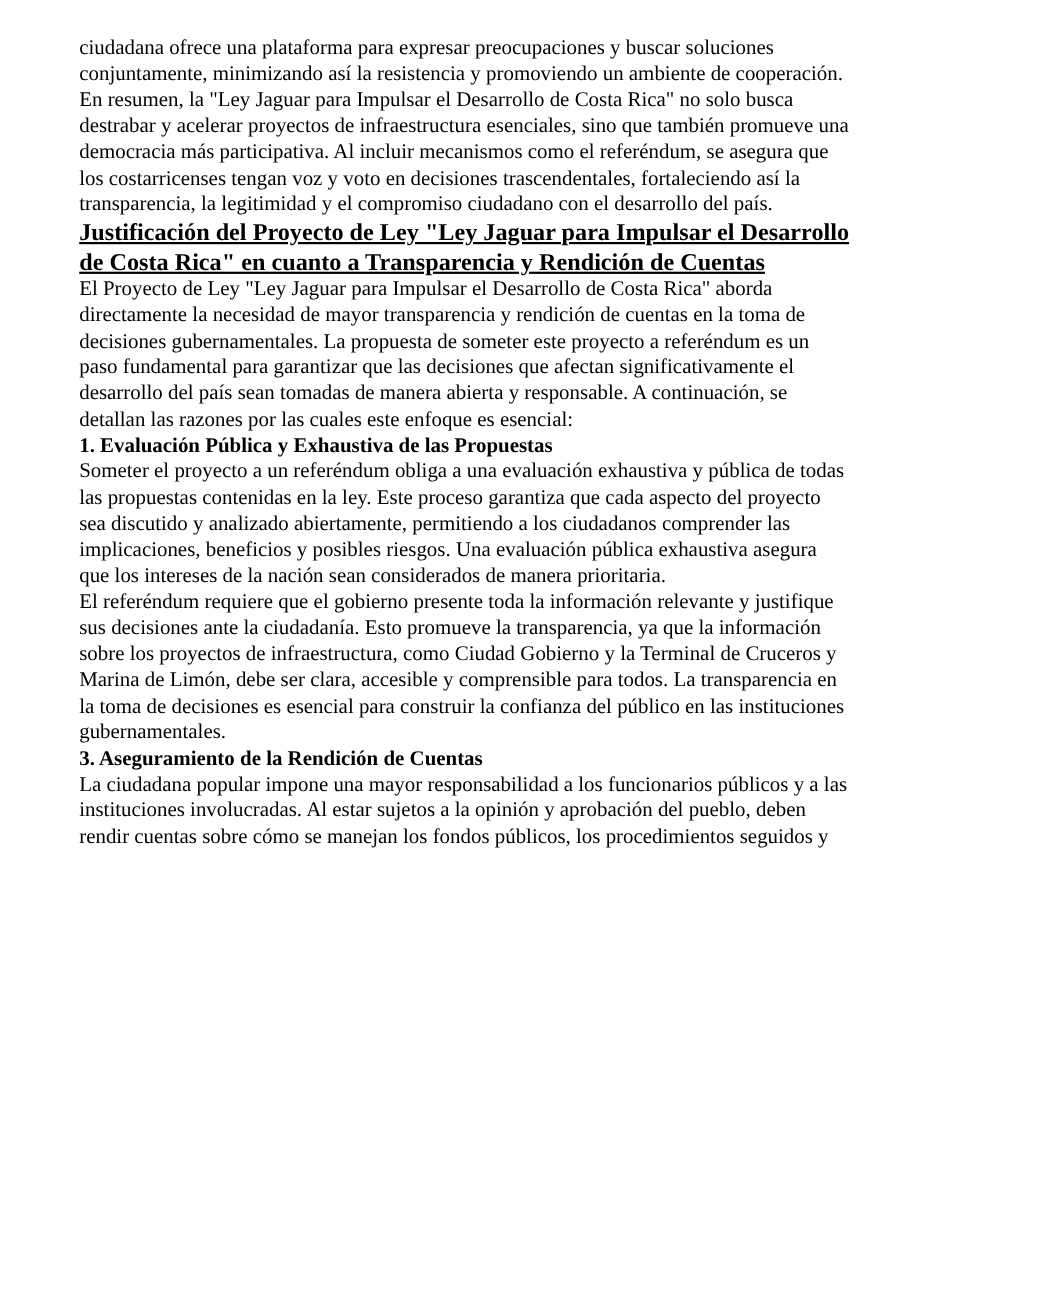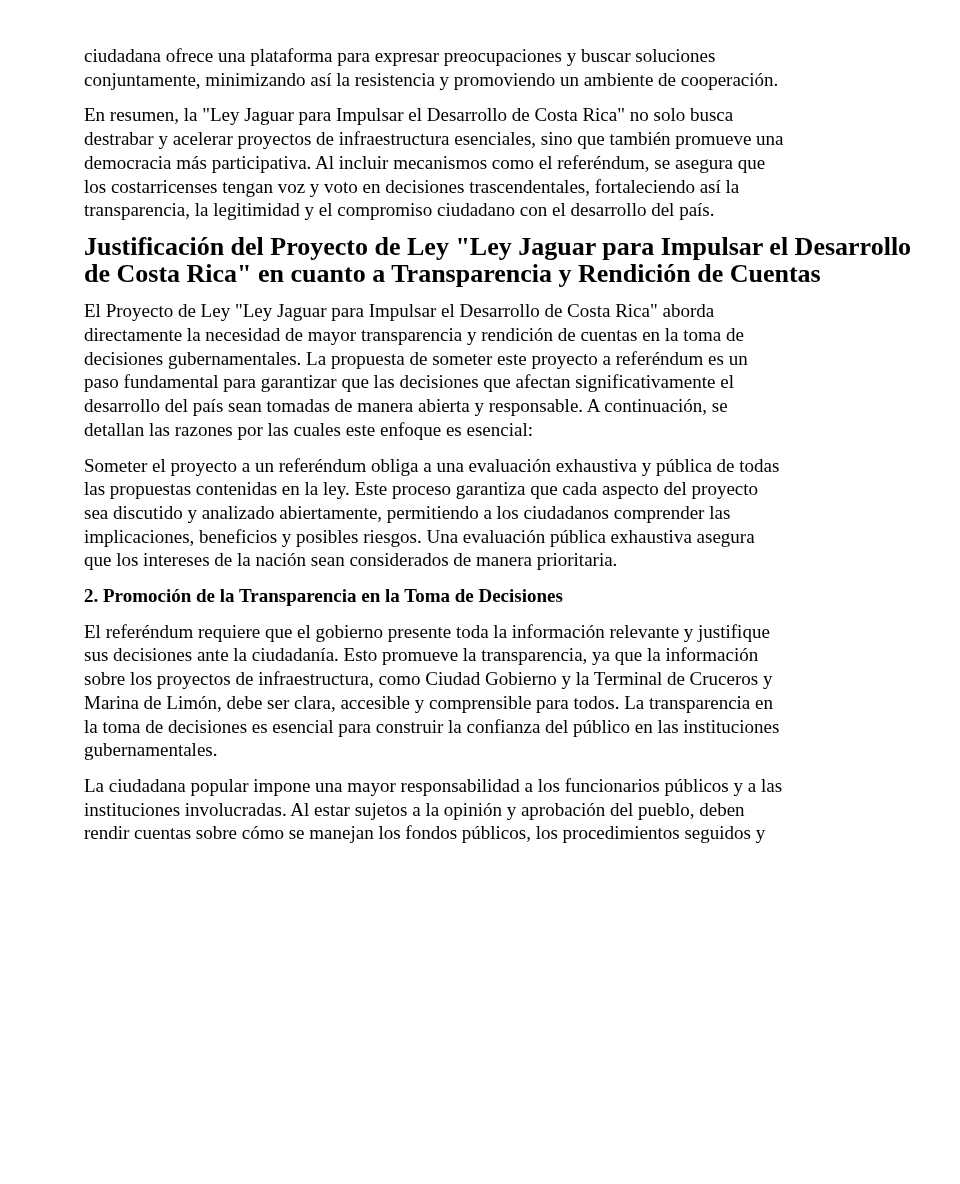--- a/index.html
+++ b/index.html
@@ -15,32 +15,33 @@
     overflow: hidden;
   }
   .page {
     box-sizing: border-box;
     width: 960px;
     height: 1184px;
     padding: 32px 40px 0 72px;
     background: #ffffff;
   }
   .page p, .page h1, .page h2 {
-    margin: 12px;
+    margin: 0;
     white-space: pre;          
   }
   .body-text {
     font-size: 19px;
     line-height: 23.7px;
     font-weight: normal;
   }
   .doc-heading {
-    font-size: 26px;
+    font-size: 22px;
     line-height: 26.7px;
     font-weight: bold;
+    text-decoration: underline;
   }
   .section-heading {
     font-size: 19px;
     line-height: 23.7px;
     font-weight: bold;
   }
   .mb22 { margin-bottom: 22px; }
   .mb23 { margin-bottom: 23px; }
   .mb24 { margin-bottom: 24px; }
   .mb26 { margin-bottom: 26px; }
@@ -67,34 +68,35 @@
   <h1 class="doc-heading mb24">Justificación del Proyecto de Ley "Ley Jaguar para Impulsar el Desarrollo
 de Costa Rica" en cuanto a Transparencia y Rendición de Cuentas</h1>
 
   <p class="body-text mb24">El Proyecto de Ley "Ley Jaguar para Impulsar el Desarrollo de Costa Rica" aborda
 directamente la necesidad de mayor transparencia y rendición de cuentas en la toma de
 decisiones gubernamentales. La propuesta de someter este proyecto a referéndum es un
 paso fundamental para garantizar que las decisiones que afectan significativamente el
 desarrollo del país sean tomadas de manera abierta y responsable. A continuación, se
 detallan las razones por las cuales este enfoque es esencial:</p>
 
+  <h2 class="section-heading mb30">1. Evaluación Pública y Exhaustiva de las Propuestas</h2>
 
   <p class="body-text mb22">Someter el proyecto a un referéndum obliga a una evaluación exhaustiva y pública de todas
 las propuestas contenidas en la ley. Este proceso garantiza que cada aspecto del proyecto
 sea discutido y analizado abiertamente, permitiendo a los ciudadanos comprender las
 implicaciones, beneficios y posibles riesgos. Una evaluación pública exhaustiva asegura
 que los intereses de la nación sean considerados de manera prioritaria.</p>
 
-  <h2 class="section-heading mb28">2. Promoción de la Transparencia en la Toma de Decisiones</h2>
 
   <p class="body-text mb23">El referéndum requiere que el gobierno presente toda la información relevante y justifique
 sus decisiones ante la ciudadanía. Esto promueve la transparencia, ya que la información
 sobre los proyectos de infraestructura, como Ciudad Gobierno y la Terminal de Cruceros y
 Marina de Limón, debe ser clara, accesible y comprensible para todos. La transparencia en
 la toma de decisiones es esencial para construir la confianza del público en las instituciones
 gubernamentales.</p>
 
+  <h2 class="section-heading mb29">3. Aseguramiento de la Rendición de Cuentas</h2>
 
   <p class="body-text">La ciudadana popular impone una mayor responsabilidad a los funcionarios públicos y a las
 instituciones involucradas. Al estar sujetos a la opinión y aprobación del pueblo, deben
 rendir cuentas sobre cómo se manejan los fondos públicos, los procedimientos seguidos y</p>
 
 </div>
 
 </body></html>

